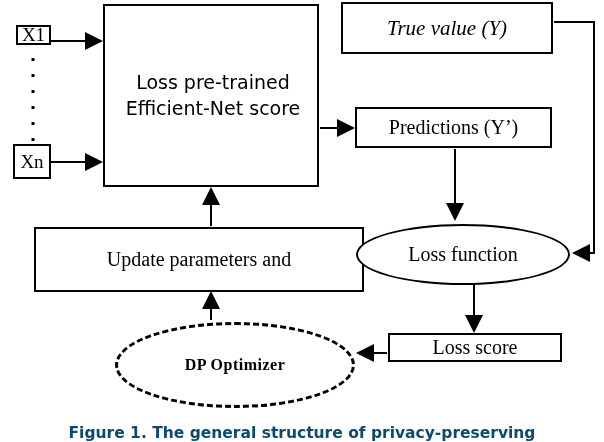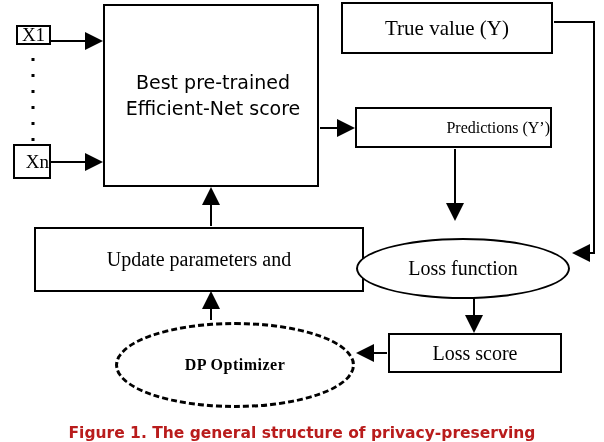--- a/index.html
+++ b/index.html
@@ -7,35 +7,35 @@
        font-family:"Liberation Serif",serif;color:#000;}
   #canvas{position:absolute;left:0;top:0;width:604px;height:442px;}
   .node{position:absolute;box-sizing:border-box;display:flex;align-items:center;
         justify-content:center;text-align:center;background:#fff;}
   .rect{border:2px solid #000;}
   .ell{border:2px solid #000;border-radius:50%;}
   .ell-dash{border:3px dashed #000;border-radius:50%;}
 
   
   #n-x1{left:16px;top:25px;width:35px;height:20px;font-size:19px;}
-  #n-xn{left:13px;top:144px;width:38px;height:35px;font-size:19px;justify-content:flex-end;}
+  #n-xn{left:13px;top:144px;width:38px;height:35px;font-size:19px;}
   #n-model{left:103px;top:4px;width:216px;height:183px;}
   #n-model .lbl{font-family:"DejaVu Sans",sans-serif;font-size:19px;line-height:1.32;
                 padding-left:4px;}
-  #n-true{left:341px;top:2px;width:212px;height:52px;font-size:21px;}
-  #n-pred{left:355px;top:107px;width:197px;height:41px;font-size:16px;justify-content:flex-end;}
+  #n-true{left:341px;top:2px;width:212px;height:52px;font-size:21px;font-style:italic;}
+  #n-pred{left:355px;top:107px;width:197px;height:41px;font-size:20px;}
   #n-update{left:34px;top:227px;width:330px;height:65px;font-size:20px;line-height:1.25;}
-  #n-loss-fn{left:356px;top:238px;width:214px;height:61px;font-size:20px;}
-  #n-loss-score{left:388px;top:333px;width:174px;height:40px;font-size:20px;}
+  #n-loss-fn{left:356px;top:224px;width:214px;height:61px;font-size:20px;}
+  #n-loss-score{left:388px;top:333px;width:174px;height:29px;font-size:20px;}
   #n-dp{left:115px;top:322px;width:240px;height:86px;font-size:16px;font-weight:bold;
         font-family:"Liberation Serif",serif;letter-spacing:.5px;}
 
   #caption{position:absolute;left:0;top:424px;width:604px;text-align:center;
            font-family:"DejaVu Sans",sans-serif;font-weight:bold;font-size:15.5px;
-           color:#b91c1c;white-space:nowrap;}
+           color:#0c4a6e;white-space:nowrap;}
 </style>
 </head>
 <body>
 
 <svg id="canvas" viewBox="0 0 604 442" xmlns="http://www.w3.org/2000/svg">
   <defs>
     <marker id="ah" markerWidth="9" markerHeight="9" refX="8" refY="4.5" orient="auto">
       <path d="M0,0 L9,4.5 L0,9 Z" fill="#000"></path>
     </marker>
   </defs>
@@ -64,21 +64,21 @@
 <div class="node rect" id="n-x1">
   <span>X1</span>
 </div>
 
 <div class="node rect" id="n-xn">
   <span>Xn</span>
 </div>
 
 <div class="node rect" id="n-model">
   <div class="lbl">
-    <div>Best pre-trained</div>
+    <div>Loss pre-trained</div>
     <div>Efficient-Net score</div>
   </div>
 </div>
 
 <div class="node rect" id="n-true">
   <span>True value (Y)</span>
 </div>
 
 <div class="node rect" id="n-pred">
   <span>Predictions (Y’)</span>

